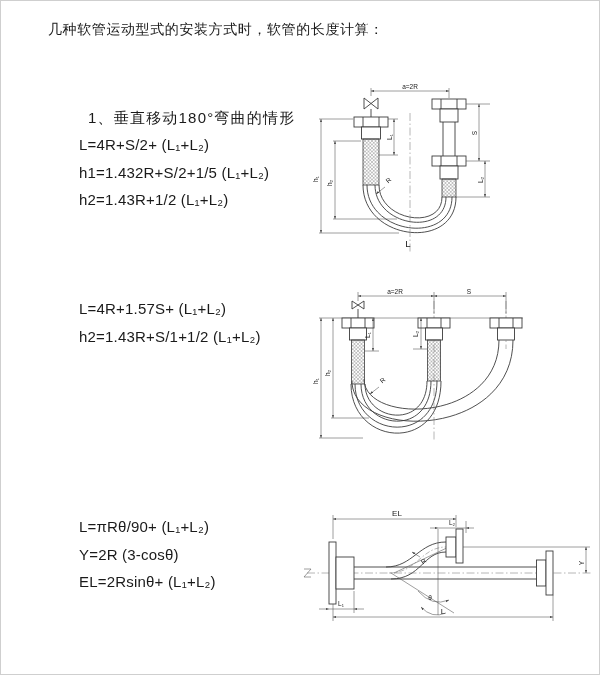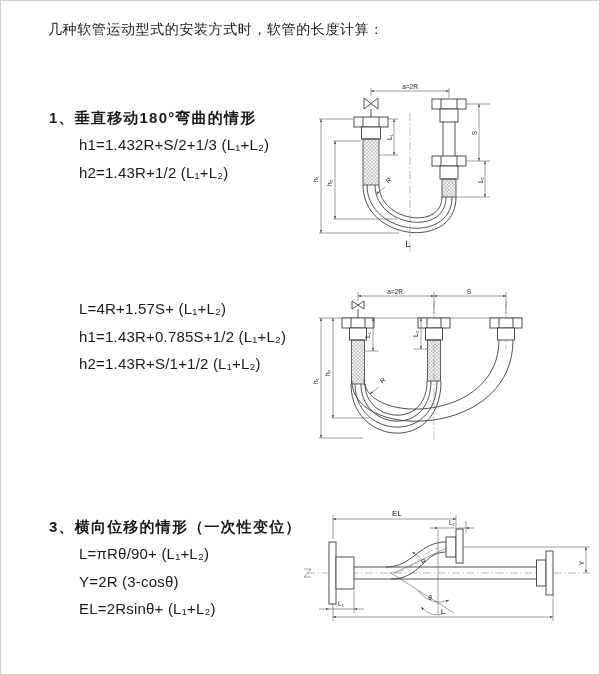--- a/index.html
+++ b/index.html
@@ -3,21 +3,21 @@
 <meta charset="utf-8">
 <style>
   html,body{margin:0;padding:0;background:#fff;}
   .page{position:relative;width:598px;height:673px;border:1px solid #cfcfcf;background:#fff;
         font-family:"Liberation Sans","DejaVu Sans",sans-serif;color:#1a1a1a;overflow:hidden;}
   .title{position:absolute;left:35px;top:20px;font-size:14px;font-weight:400;letter-spacing:.6px;margin-left:12px;}
   .sec{position:absolute;left:48px;}
   #sec1{top:103px}
   #sec2{top:294px}
   #sec3{top:512px}
-  .heading{font-size:15px;font-weight:700;letter-spacing:1.2px;line-height:27px;height:27px;white-space:nowrap;}
+  .heading{font-size:15px;font-weight:400;letter-spacing:1.2px;line-height:27px;height:27px;white-space:nowrap;margin-left:39px;}
   .formula{font-size:15px;font-weight:500;letter-spacing:.2px;line-height:27.5px;height:27.5px;padding-left:30px;white-space:nowrap;}
   svg{position:absolute;overflow:visible;}
   #d1{left:310px;top:70px}
   #d2{left:312px;top:283px}
   #d3{left:300px;top:500px}
   .ln{stroke:#3c3c3c;stroke-width:.9;fill:none;}
   .fl{stroke:#3c3c3c;stroke-width:.9;fill:#fff;}
   .brd{stroke:#3c3c3c;stroke-width:.8;}
   .dim{stroke:#4f4f4f;stroke-width:.55;fill:none;}
   .cl{stroke:#7a7a7a;stroke-width:.55;fill:none;stroke-dasharray:8 2.5 1.5 2.5;}
@@ -29,32 +29,31 @@
 </style>
 </head>
 <body>
 
 <div class="page">
 
   <div class="title">几种软管运动型式的安装方式时，软管的长度计算：</div>
 
   <div class="sec" id="sec1">
     <div class="heading">1、垂直移动180°弯曲的情形</div>
-    <div class="formula">h1=1.432R+S/2+1/3 (L₁+L₂)</div>
+    <div class="formula">L=4R+S/2+ (L₁+L₂)</div>
+    <div class="formula">h1=1.432R+S/2+1/5 (L₁+L₂)</div>
     <div class="formula">h2=1.43R+1/2 (L₁+L₂)</div>
   </div>
 
   <div class="sec" id="sec2">
     <div class="formula">L=4R+1.57S+ (L₁+L₂)</div>
-    <div class="formula">h1=1.43R+0.785S+1/2 (L₁+L₂)</div>
     <div class="formula">h2=1.43R+S/1+1/2 (L₁+L₂)</div>
   </div>
 
   <div class="sec" id="sec3">
-    <div class="heading">3、横向位移的情形（一次性变位）</div>
     <div class="formula">L=πRθ/90+ (L₁+L₂)</div>
     <div class="formula">Y=2R (3-cosθ)</div>
     <div class="formula">EL=2Rsinθ+ (L₁+L₂)</div>
   </div>
 
   <svg id="d1" width="215" height="186" viewBox="310 70 215 186">
     <defs>
       <marker id="a1" markerWidth="7" markerHeight="6" refX="6" refY="2" orient="auto-start-reverse">
         <path d="M0,0 L6,2 L0,4 Z" fill="#444"></path>
       </marker>

